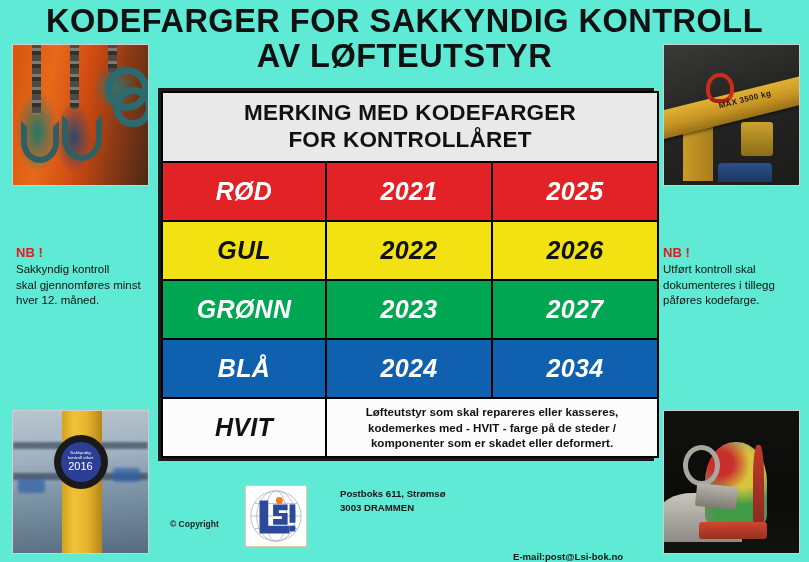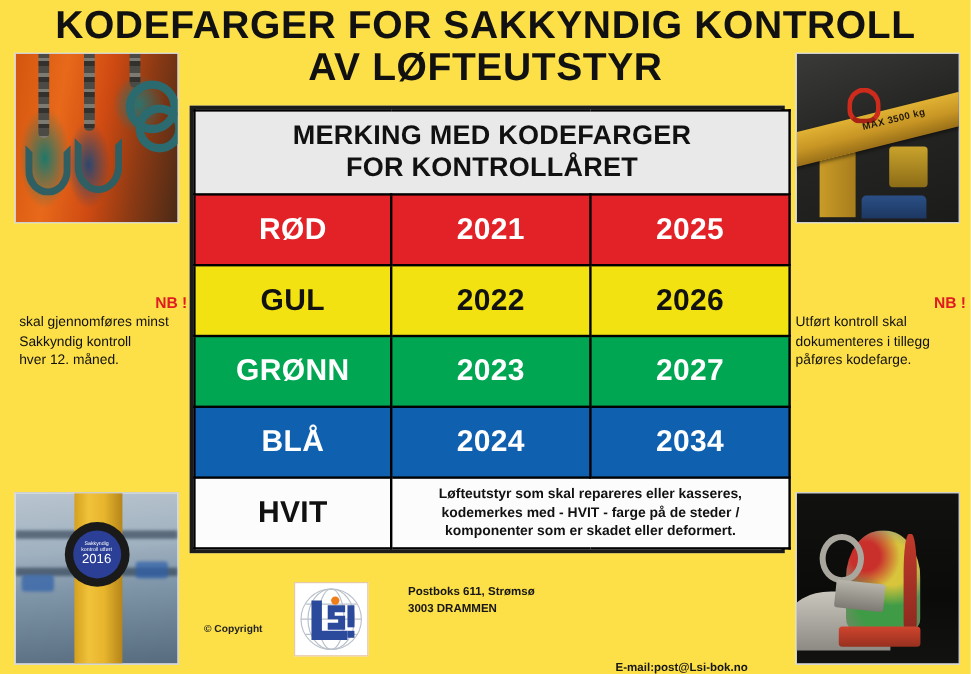--- a/index.html
+++ b/index.html
@@ -7,21 +7,21 @@
     padding: 0;
     background: #ffffff;
   }
   body {
     font-family: "Liberation Sans", sans-serif;
   }
   #poster {
     position: relative;
     width: 809px;
     height: 562px;
-    background: #fde047;
+    background: #5eead4;
     overflow: hidden;
   }
 
   
   .title-block {
     position: absolute;
     left: 0;
     top: 4px;
     width: 809px;
     text-align: center;
@@ -267,21 +267,20 @@
     position: absolute;
     font-size: 11.5px;
     line-height: 1.34;
     color: #111111;
   }
   .nb-head {
     color: #e01b22;
     font-weight: bold;
     font-size: 13px;
     margin-bottom: 1px;
-    text-align: right;
   }
 
   
   #code-table {
     position: absolute;
     left: 158px;
     top: 88px;
     width: 496px;
     border: 3px solid #1b1b1b;
     box-sizing: border-box;
@@ -309,20 +308,21 @@
     font-size: 22.5px;
     line-height: 1.18;
     color: #111111;
     letter-spacing: 0.2px;
   }
   .row-cell {
     height: 57px;
     font-weight: bold;
     font-size: 25px;
     letter-spacing: 0.3px;
+    font-style: italic;
   }
   .r-red   { background: #e32227; color: #ffffff; }
   .r-yel   { background: #f2e211; color: #111111; }
   .r-grn   { background: #00a651; color: #ffffff; }
   .r-blu   { background: #1060b0; color: #ffffff; }
   .r-wht   { background: #fcfcfc; color: #111111; }
 
   .white-note {
     text-align: left;
     font-size: 11.6px;
@@ -436,22 +436,22 @@
       <div class="clamp-body"></div>
       <div class="clamp-edge"></div>
       <div class="clamp-handle"></div>
       <div class="clamp-jaw"></div>
       <div class="clamp-base"></div>
     </div>
   </div>
 
   <div class="nb-block" style="left:16px; top:244px; width:140px;">
     <div class="nb-head">NB !</div>
+    <div>Sakkyndig kontroll</div>
     <div>skal gjennomføres minst</div>
-    <div>Sakkyndig kontroll</div>
     <div>hver 12. måned.</div>
   </div>
 
   <div class="nb-block" style="left:663px; top:244px; width:142px;">
     <div class="nb-head">NB !</div>
     <div>Utført kontroll skal</div>
     <div>dokumenteres i tillegg</div>
     <div>påføres kodefarge.</div>
   </div>
 

